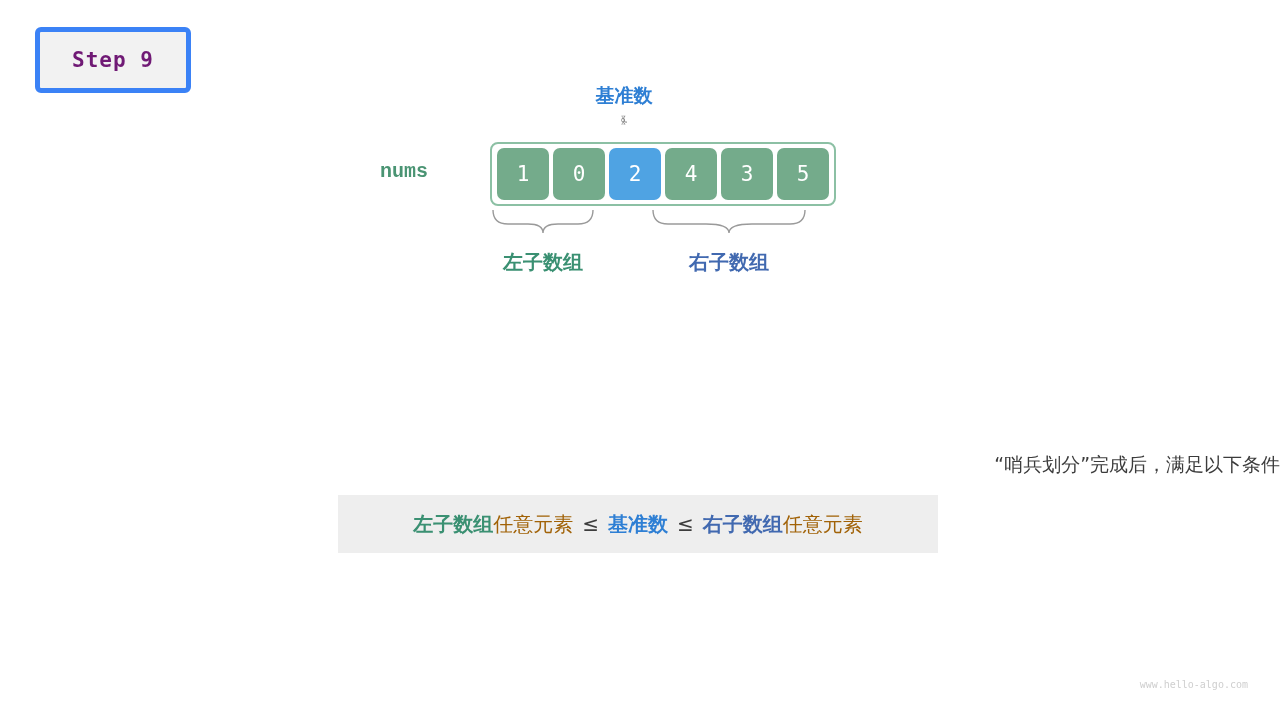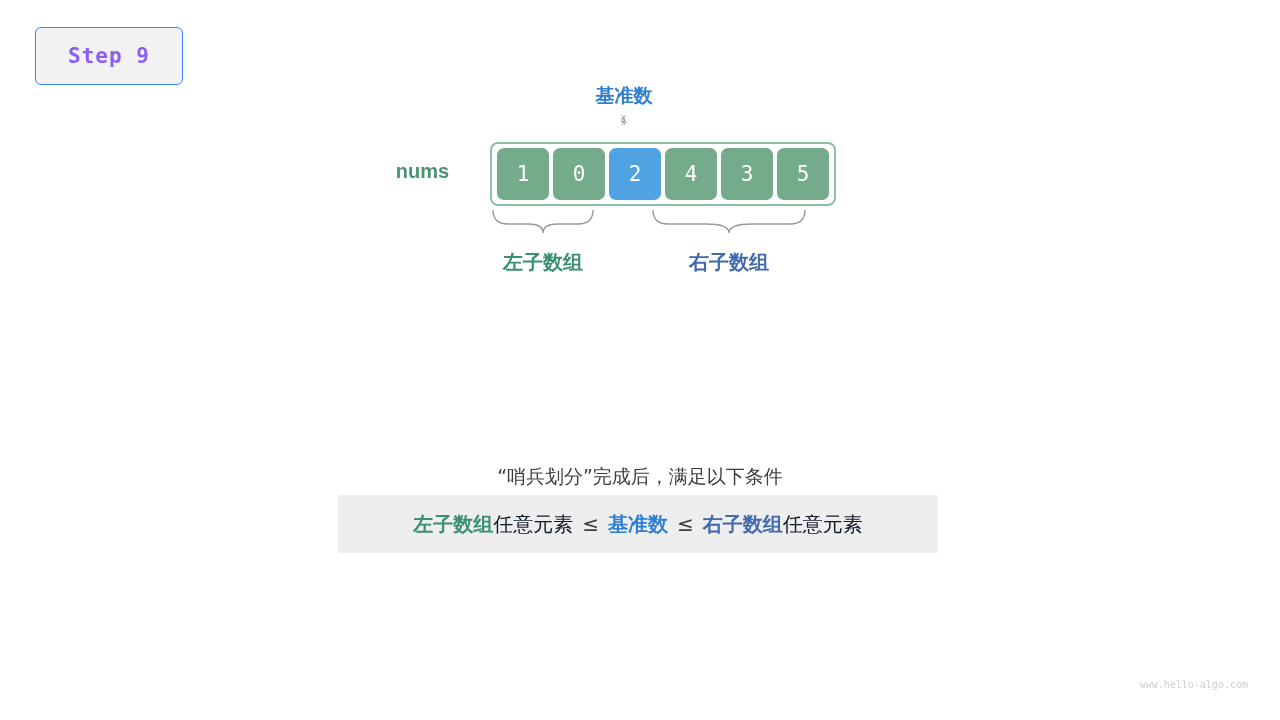--- a/index.html
+++ b/index.html
@@ -15,30 +15,30 @@
     overflow: hidden;
   }
 
   
   #step-badge {
     position: absolute;
     left: 35px;
     top: 27px;
     width: 146px;
     height: 56px;
-    border: 1px solid #3b82f6;
+    border: 5px solid #3b82f6;
     border-radius: 6px;
     background: #f2f2f2;
     display: flex;
     align-items: center;
     justify-content: center;
     font-family: "DejaVu Sans Mono", monospace;
     font-size: 21px;
     font-weight: bold;
-    color: #8b5cf6;
+    color: #701a75;
     letter-spacing: 1px;
   }
 
   
   #diagram {
     position: absolute;
     left: 0;
     top: 0;
     width: 1280px;
     height: 320px;
@@ -63,22 +63,22 @@
     font-size: 17px;
     color: #8c8c8c;
     line-height: 1;
   }
 
   #nums-label {
     position: absolute;
     left: 380px;
     top: 160px;
     width: 85px;
-    text-align: center;
-    font-family: Liberation Sans, sans-serif;
+    text-align: left;
+    font-family: Liberation Mono, monospace;
     font-size: 20px;
     font-weight: bold;
     color: #4a9473;
   }
 
   #array-box {
     position: absolute;
     left: 490px;
     top: 142px;
     height: 64px;
@@ -133,42 +133,41 @@
     font-weight: bold;
     color: #4169b0;
   }
 
   
   #caption {
     position: absolute;
     left: 0;
     top: 452px;
     width: 1280px;
-    text-align: center;
+    text-align: right;
     font-size: 19px;
     color: #3c3c3c;
-    margin-top: 12px;
   }
   #conclusion-box {
     position: absolute;
     left: 338px;
     top: 495px;
     width: 600px;
     height: 58px;
     background: #eeeeee;
     display: flex;
     align-items: center;
     justify-content: center;
     font-size: 20px;
     color: #3c3c3c;
   }
   .c-left  { color: #3a9072; font-weight: bold; }
   .c-pivot { color: #2e7fd4; font-weight: bold; }
   .c-right { color: #4169b0; font-weight: bold; }
-  .c-plain { color: #0f172a; }
+  .c-plain { color: #a16207; }
   .c-op    { color: #3c3c3c; margin: 0 9px; }
 
   #watermark {
     position: absolute;
     right: 32px;
     bottom: 30px;
     font-family: "DejaVu Sans Mono", monospace;
     font-size: 10px;
     color: #cfcfcf;
   }

